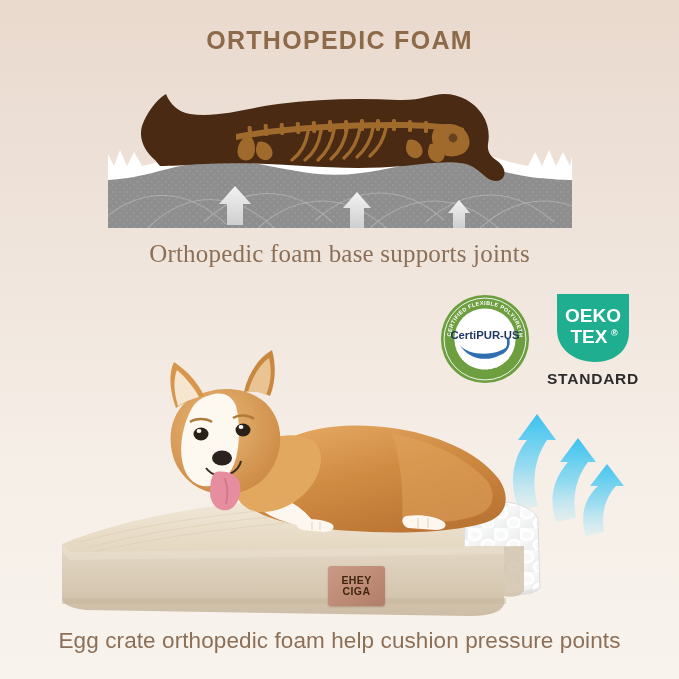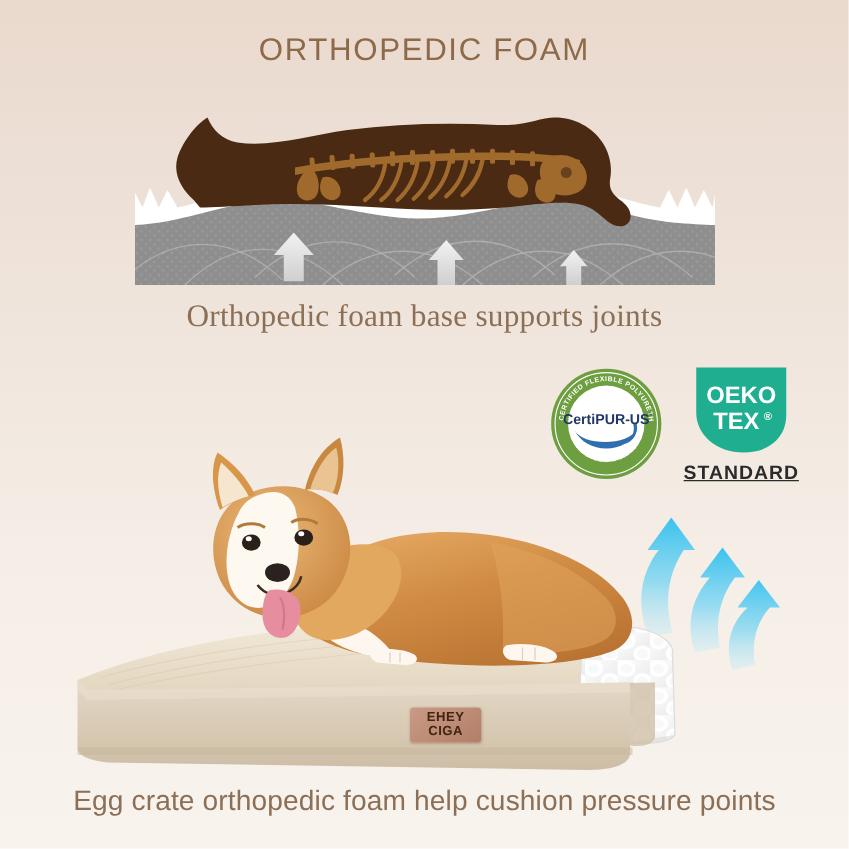--- a/index.html
+++ b/index.html
@@ -23,21 +23,21 @@
   
   .title {
     position: absolute;
     top: 26px;
     left: 0;
     width: 679px;
     text-align: center;
     font-size: 25px;
     letter-spacing: 1.3px;
     color: #8d6a4a;
-    font-weight: 400;
+    font-weight: 700;
   }
 
   
   .diagram {
     position: absolute;
     left: 108px;
     top: 82px;
     width: 464px;
     height: 146px;
   }
@@ -83,40 +83,39 @@
     position: absolute;
     left: 527px;
     top: 370px;
     width: 132px;
     text-align: center;
     color: #2b2b2b;
     font-size: 15.5px;
     font-weight: 600;
     letter-spacing: 0.8px;
     line-height: 18px;
-    text-decoration: underline;
   }
 
   
   .photo {
     position: absolute;
     left: 0;
     top: 330px;
     width: 679px;
     height: 290px;
   }
   .photo svg { display: block; }
 
   
   .brand-label {
     position: absolute;
     left: 328px;
     top: 566px;
     width: 57px;
-    height: 28px;
+    height: 40px;
     border-radius: 3px;
     background: linear-gradient(145deg, #c99a86 0%, #bc8a74 60%, #b07e69 100%);
     box-shadow: 0 1px 2px rgba(120,80,60,0.35);
     display: flex;
     flex-direction: column;
     align-items: center;
     justify-content: center;
     line-height: 11px;
   }
   .brand-label span {

